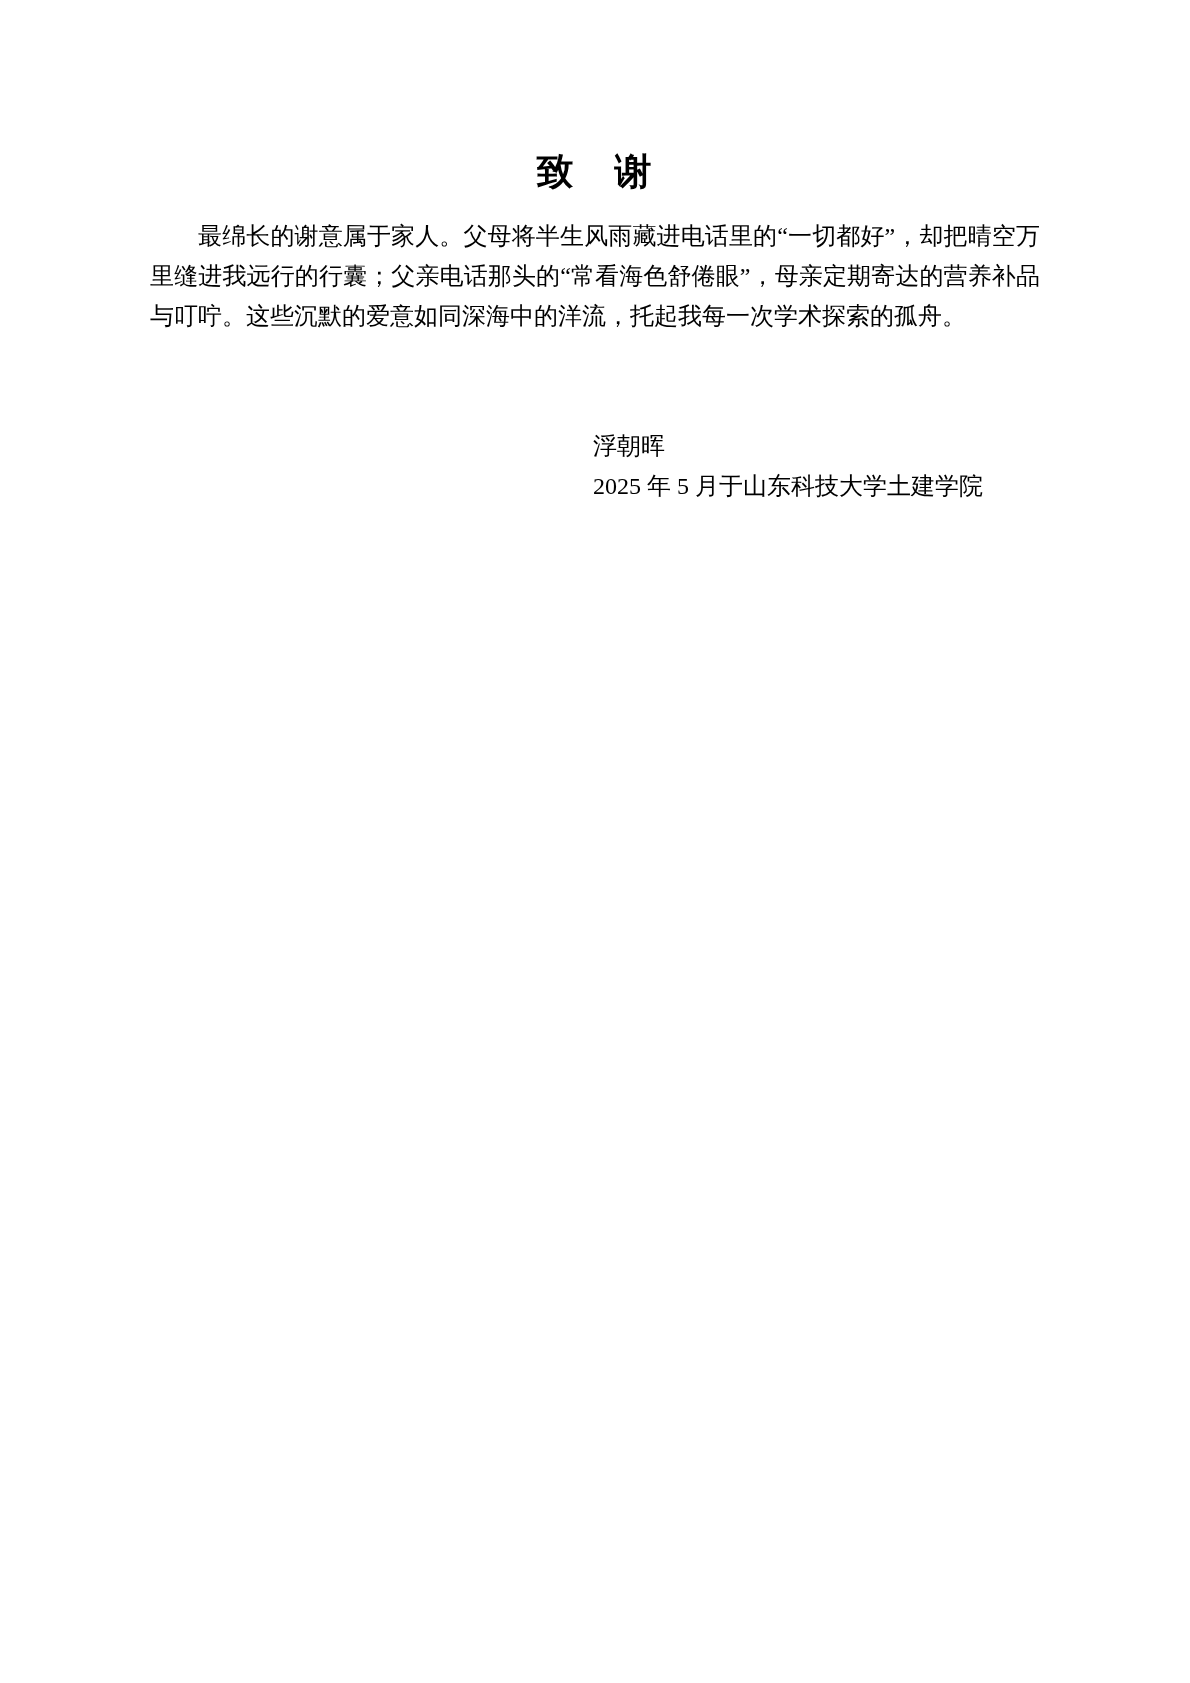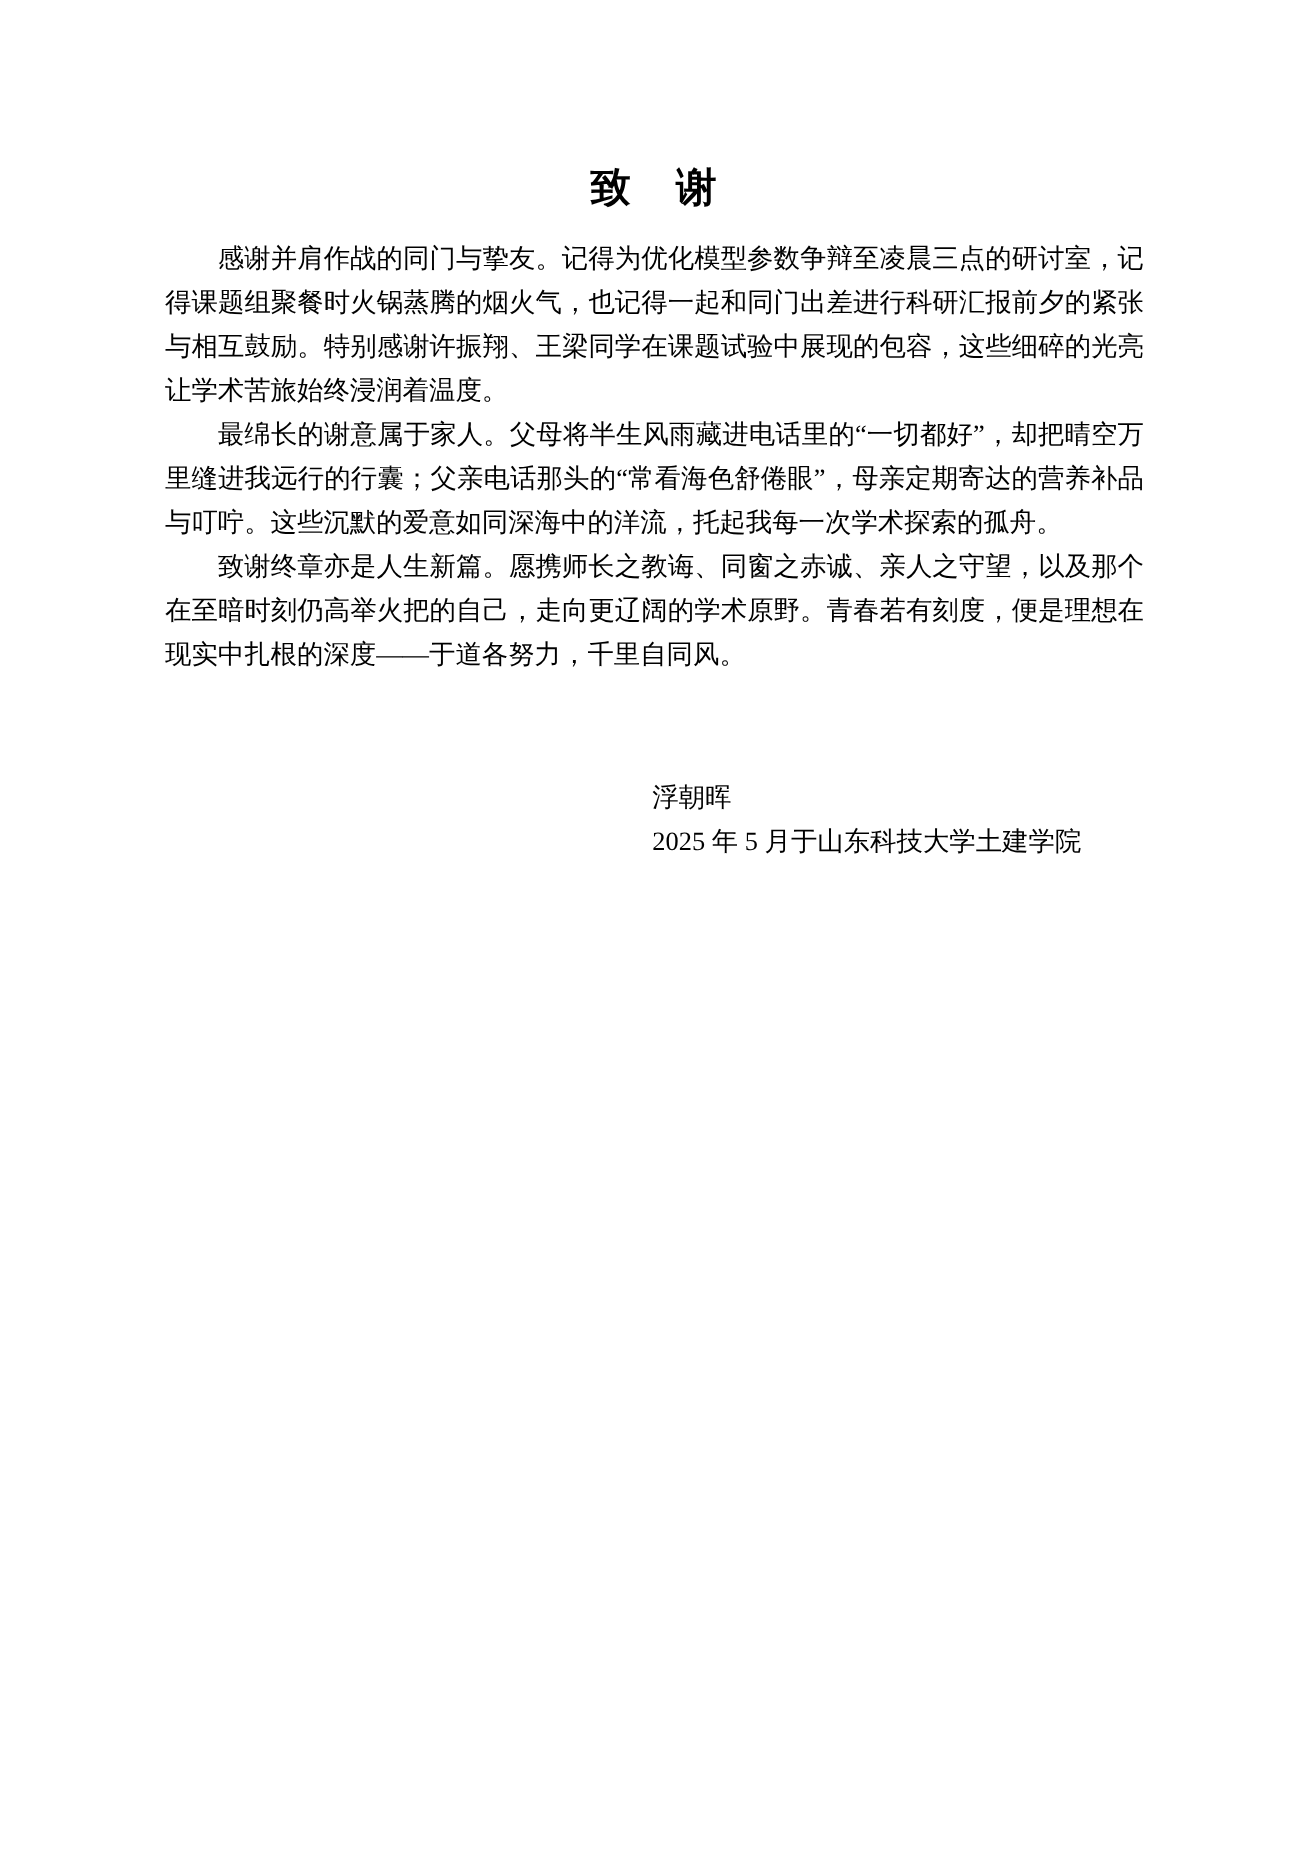--- a/index.html
+++ b/index.html
@@ -51,23 +51,21 @@
   }
 </style>
 </head>
 <body>
 
 <div class="page">
 
   <h1 class="doc-title">致　谢</h1>
 
   <div class="doc-body">
-    <p>感谢并肩作战的同门与挚友。记得为优化模型参数争辩至凌晨三点的研讨室，记得课题组聚餐时火锅蒸腾的烟火气，也记得一起和同门出差进行科研汇报前夕的紧张与相互鼓励。特别感谢许振翔、王梁同学在课题试验中展现的包容，这些细碎的光亮让学术苦旅始终浸润着温度。</p>
     <p>最绵长的谢意属于家人。父母将半生风雨藏进电话里的“一切都好”，却把晴空万里缝进我远行的行囊；父亲电话那头的“常看海色舒倦眼”，母亲定期寄达的营养补品与叮咛。这些沉默的爱意如同深海中的洋流，托起我每一次学术探索的孤舟。</p>
-    <p>致谢终章亦是人生新篇。愿携师长之教诲、同窗之赤诚、亲人之守望，以及那个在至暗时刻仍高举火把的自己，走向更辽阔的学术原野。青春若有刻度，便是理想在现实中扎根的深度——于道各努力，千里自同风。</p>
   </div>
 
   <div class="signature-block">
     <div class="sig-line">浮朝晖</div>
     <div class="sig-line">2025 年 5 月于山东科技大学土建学院</div>
   </div>
 
 </div>
 
 </body></html>

